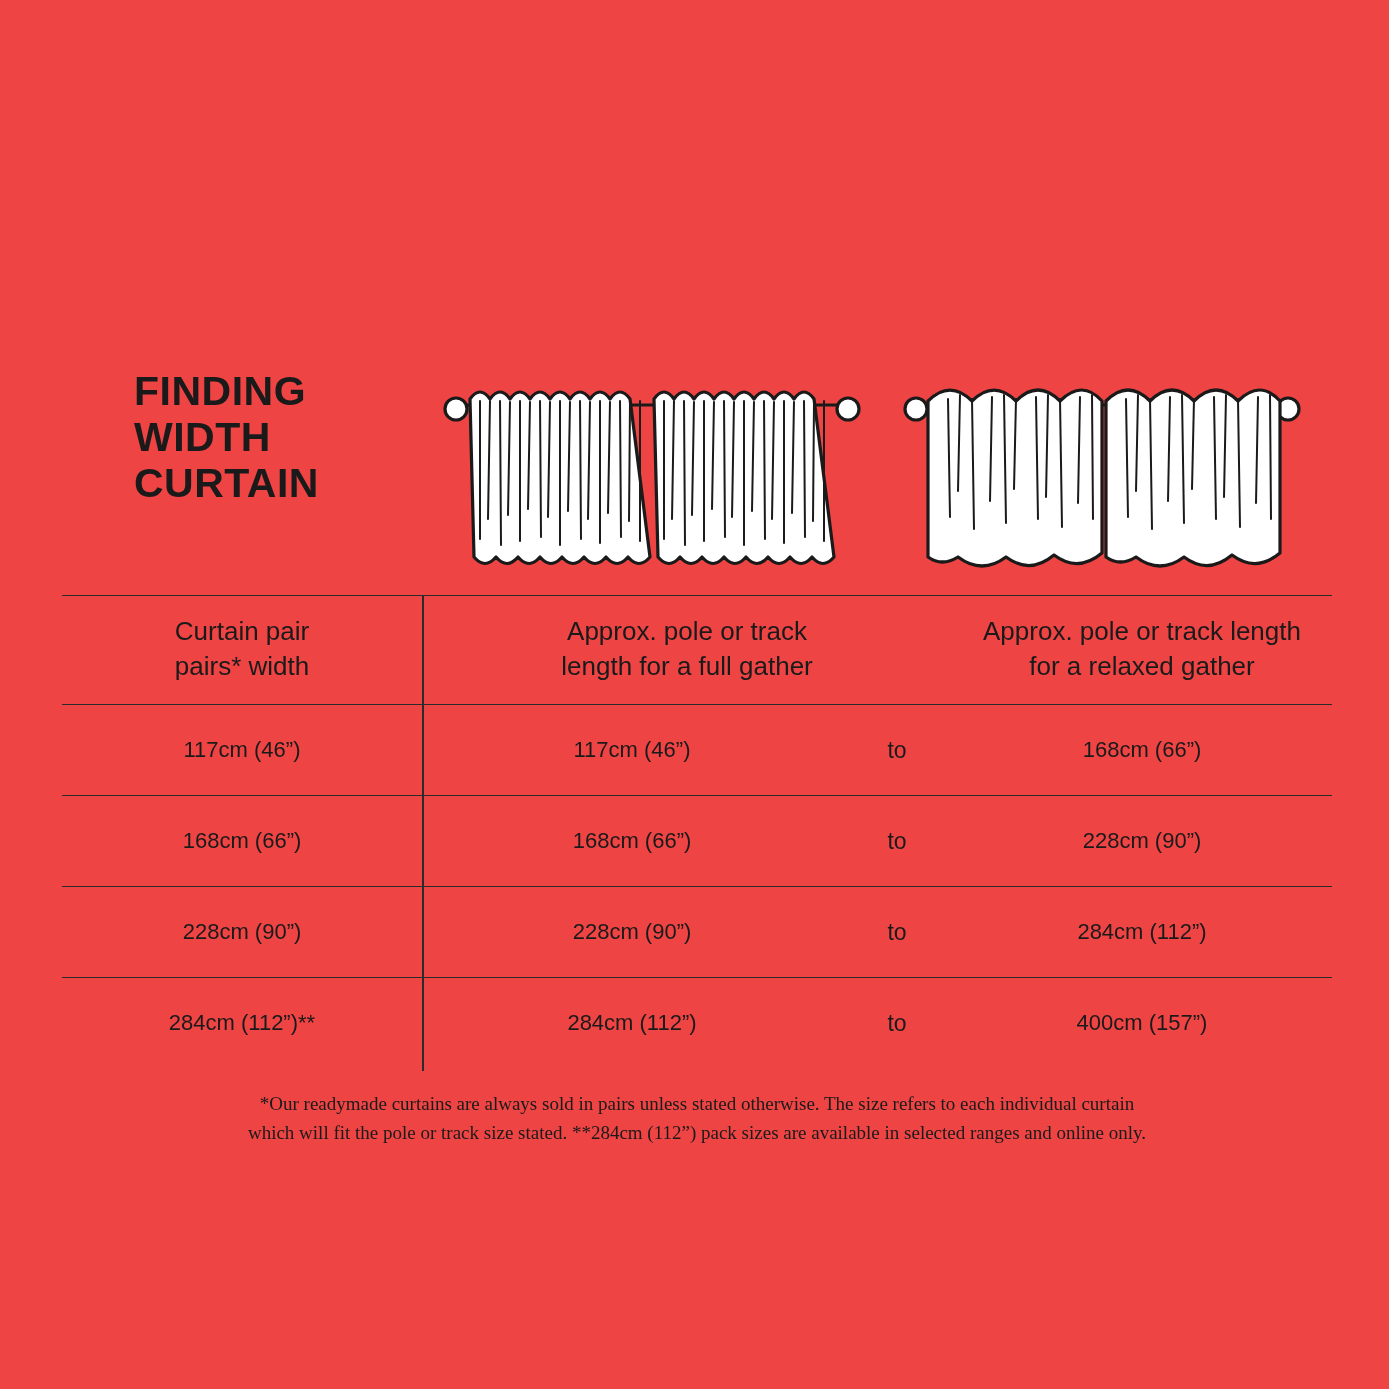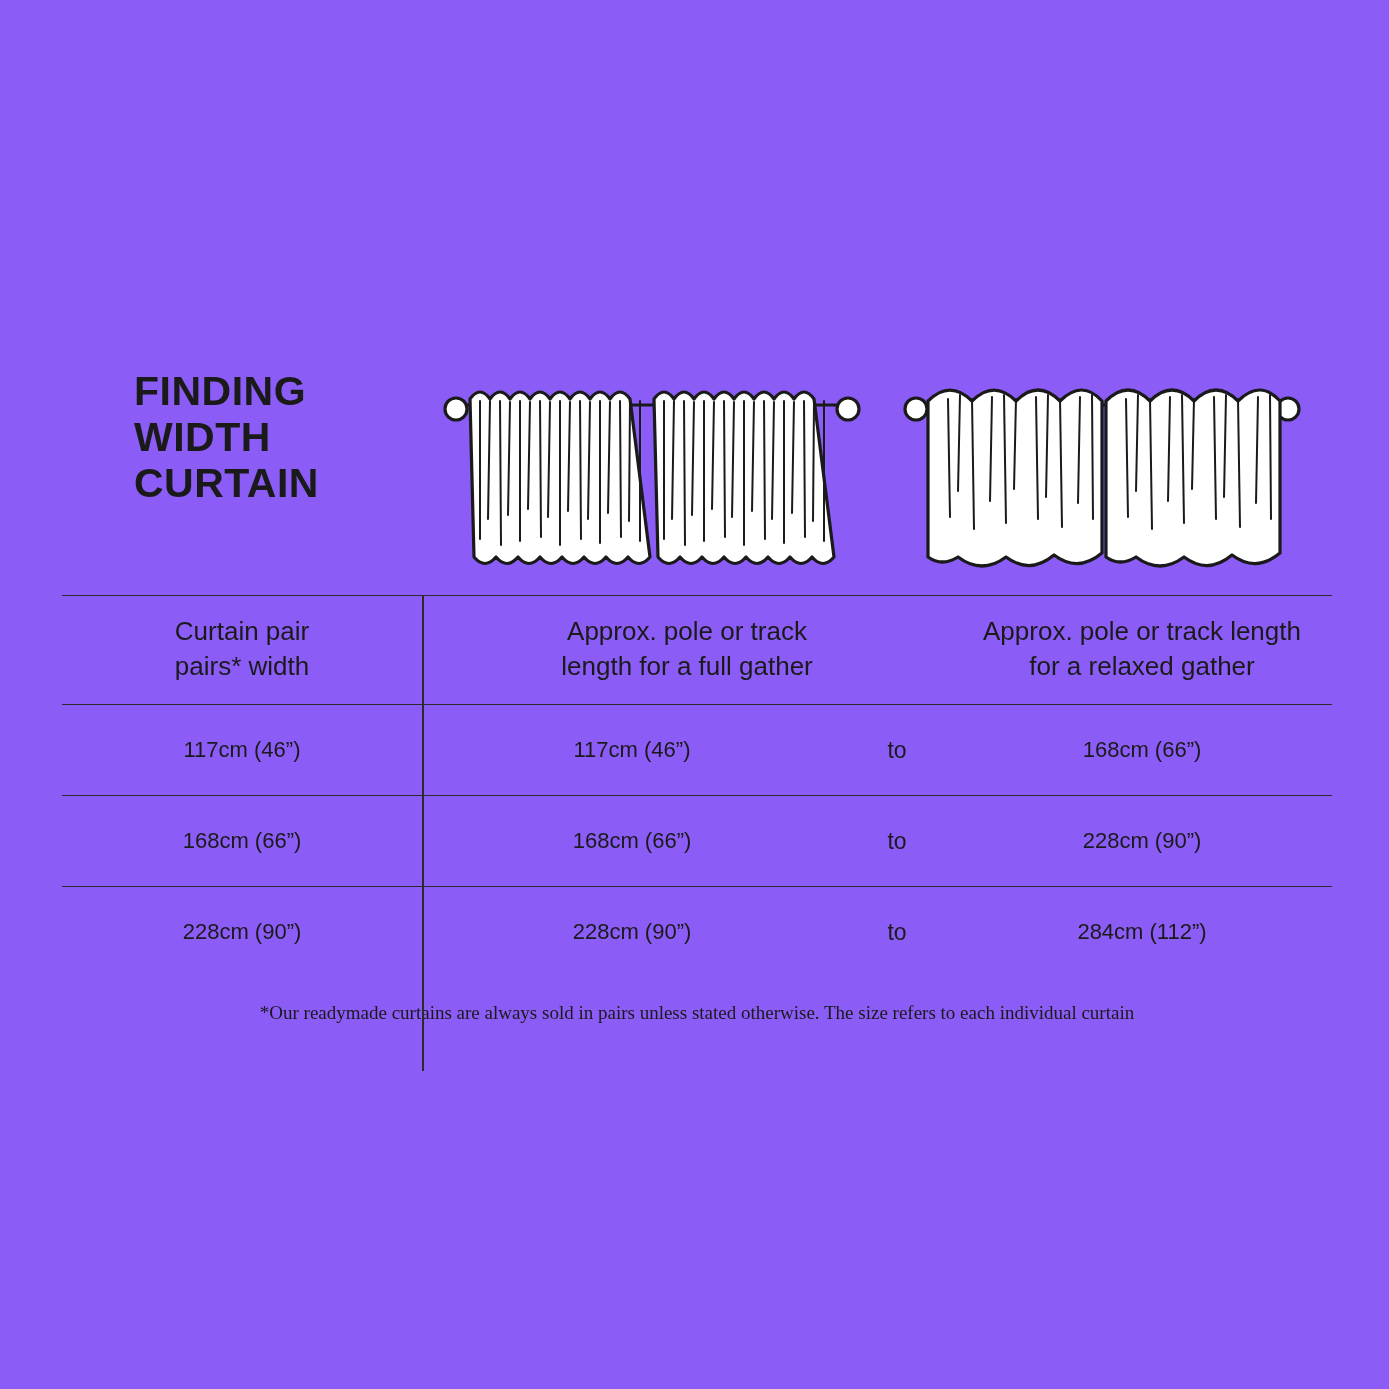--- a/index.html
+++ b/index.html
@@ -14,21 +14,21 @@
     color: #1a1a1a;
     position: relative;
     overflow: hidden;
   }
   .sheet {
     position: absolute;
     left: 0;
     top: 0;
     width: 1389px;
     height: 1389px;
-    background: #8b5cf6;
+    background: #ef4444;
   }
   .content {
     position: absolute;
     left: 62px;
     top: 355px;
     width: 1270px;
   }
 
   
   .header {
@@ -271,22 +271,29 @@
             <td>168cm (66”)</td>
             <td class="cell-sep">to</td>
             <td>228cm (90”)</td>
           </tr>
           <tr>
             <td>228cm (90”)</td>
             <td>228cm (90”)</td>
             <td class="cell-sep">to</td>
             <td>284cm (112”)</td>
           </tr>
+          <tr>
+            <td>284cm (112”)**</td>
+            <td>284cm (112”)</td>
+            <td class="cell-sep">to</td>
+            <td>400cm (157”)</td>
+          </tr>
         </tbody>
       </table>
     </div>
 
     <div class="footnote">
       <div>*Our readymade curtains are always sold in pairs unless stated otherwise. The size refers to each individual curtain</div>
+      <div>which will fit the pole or track size stated. **284cm (112”) pack sizes are available in selected ranges and online only.</div>
     </div>
 
   </div>
 </div>
 
 </body></html>

